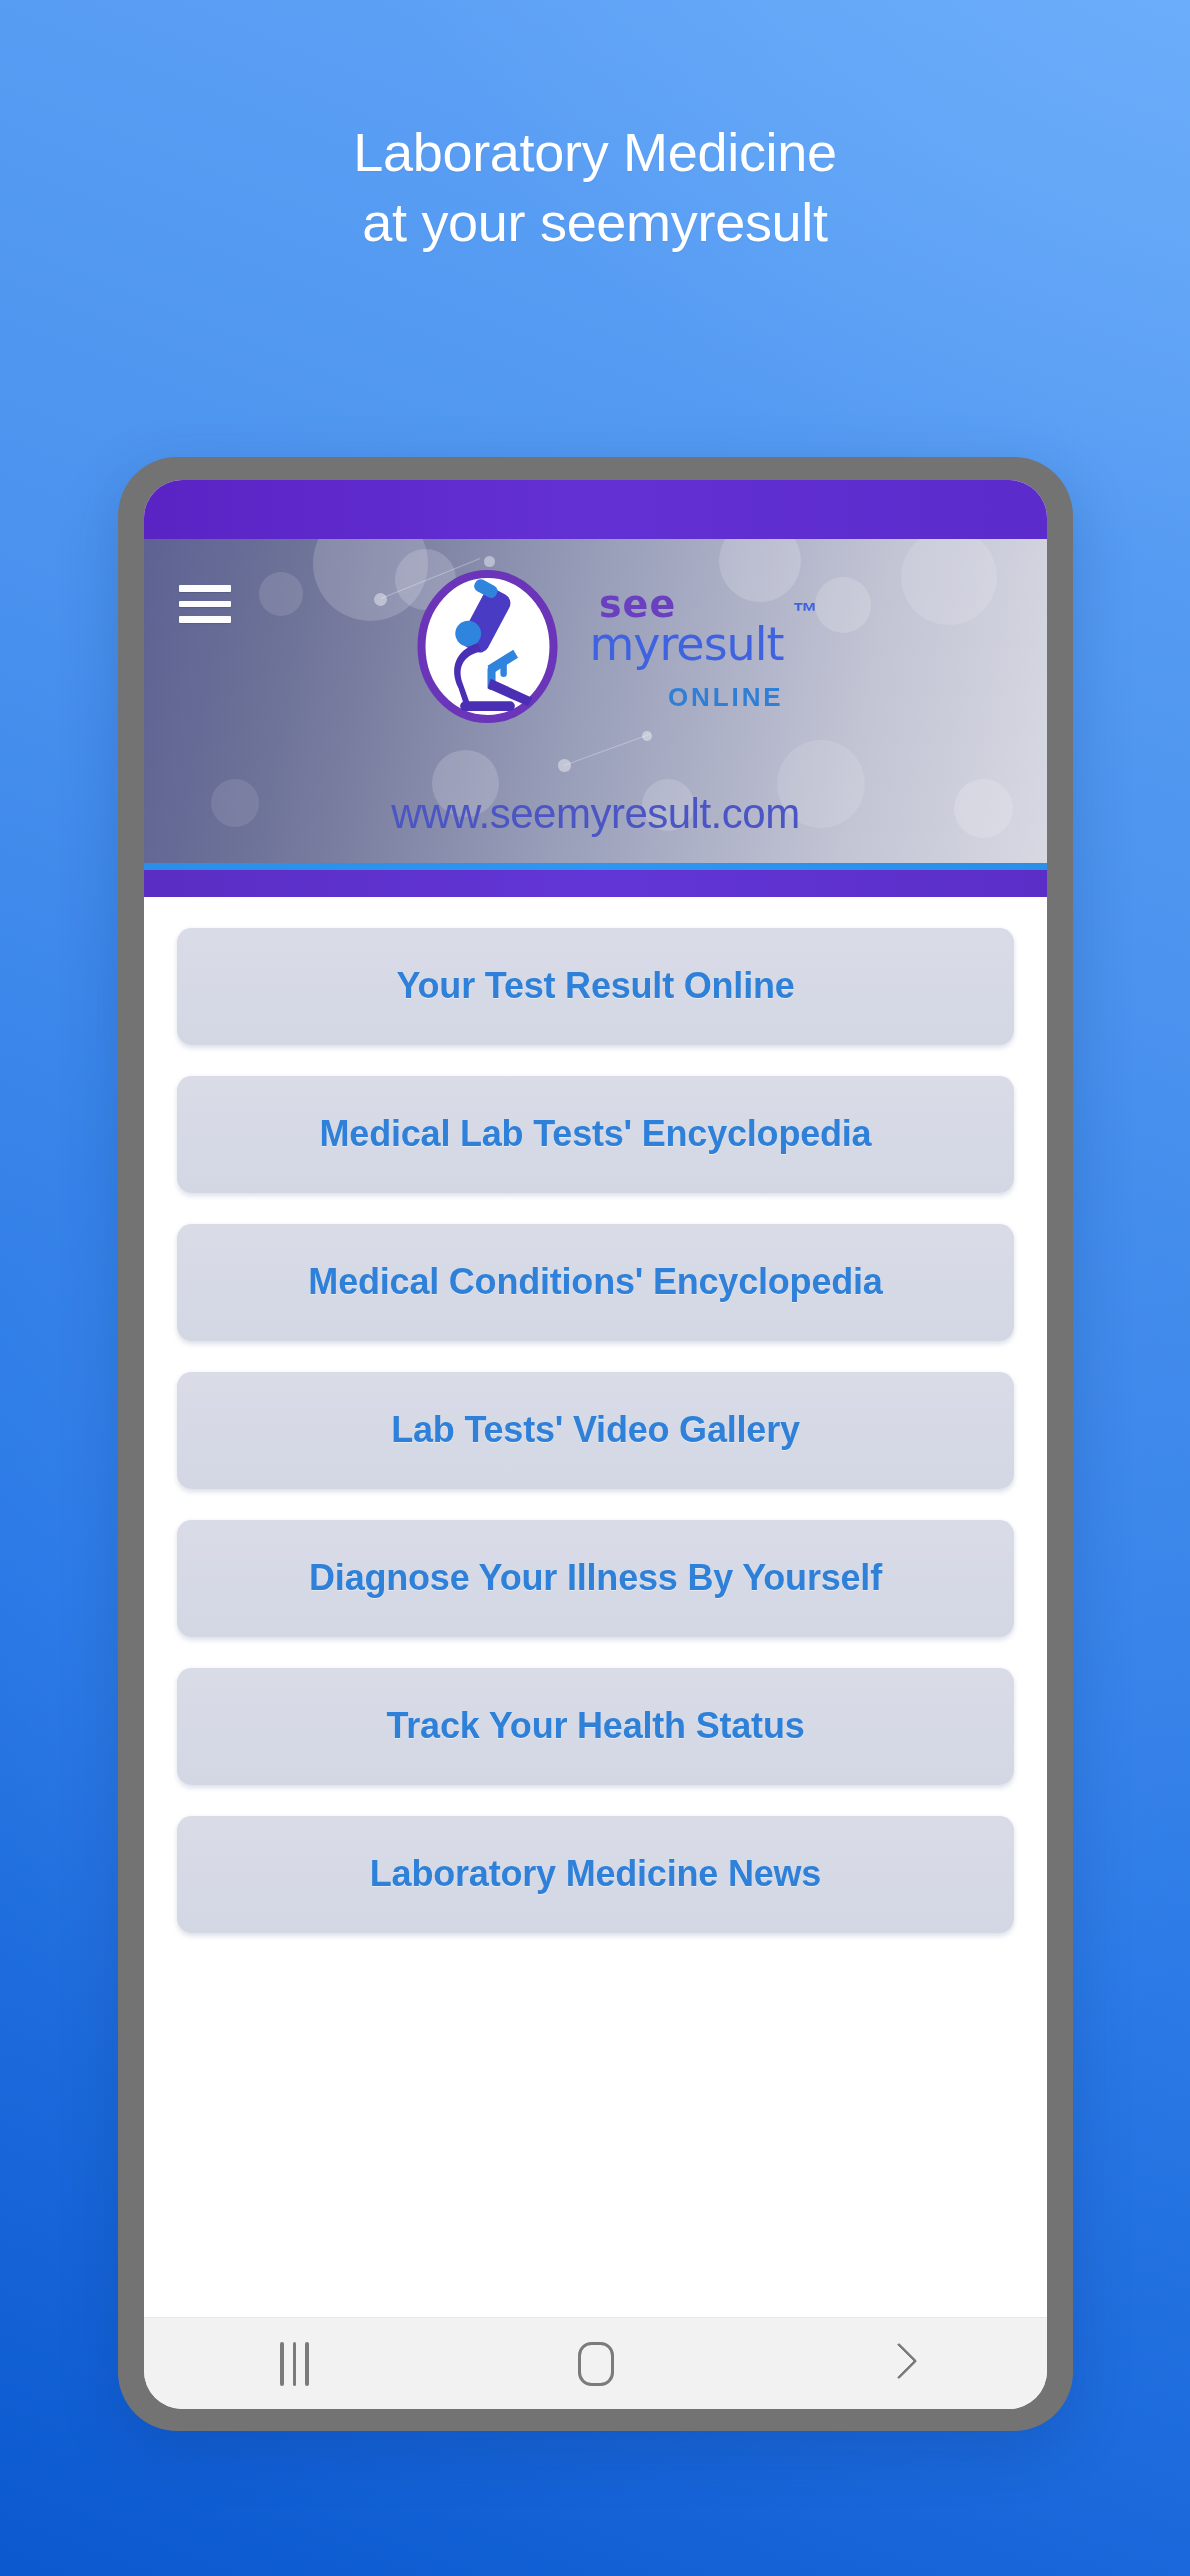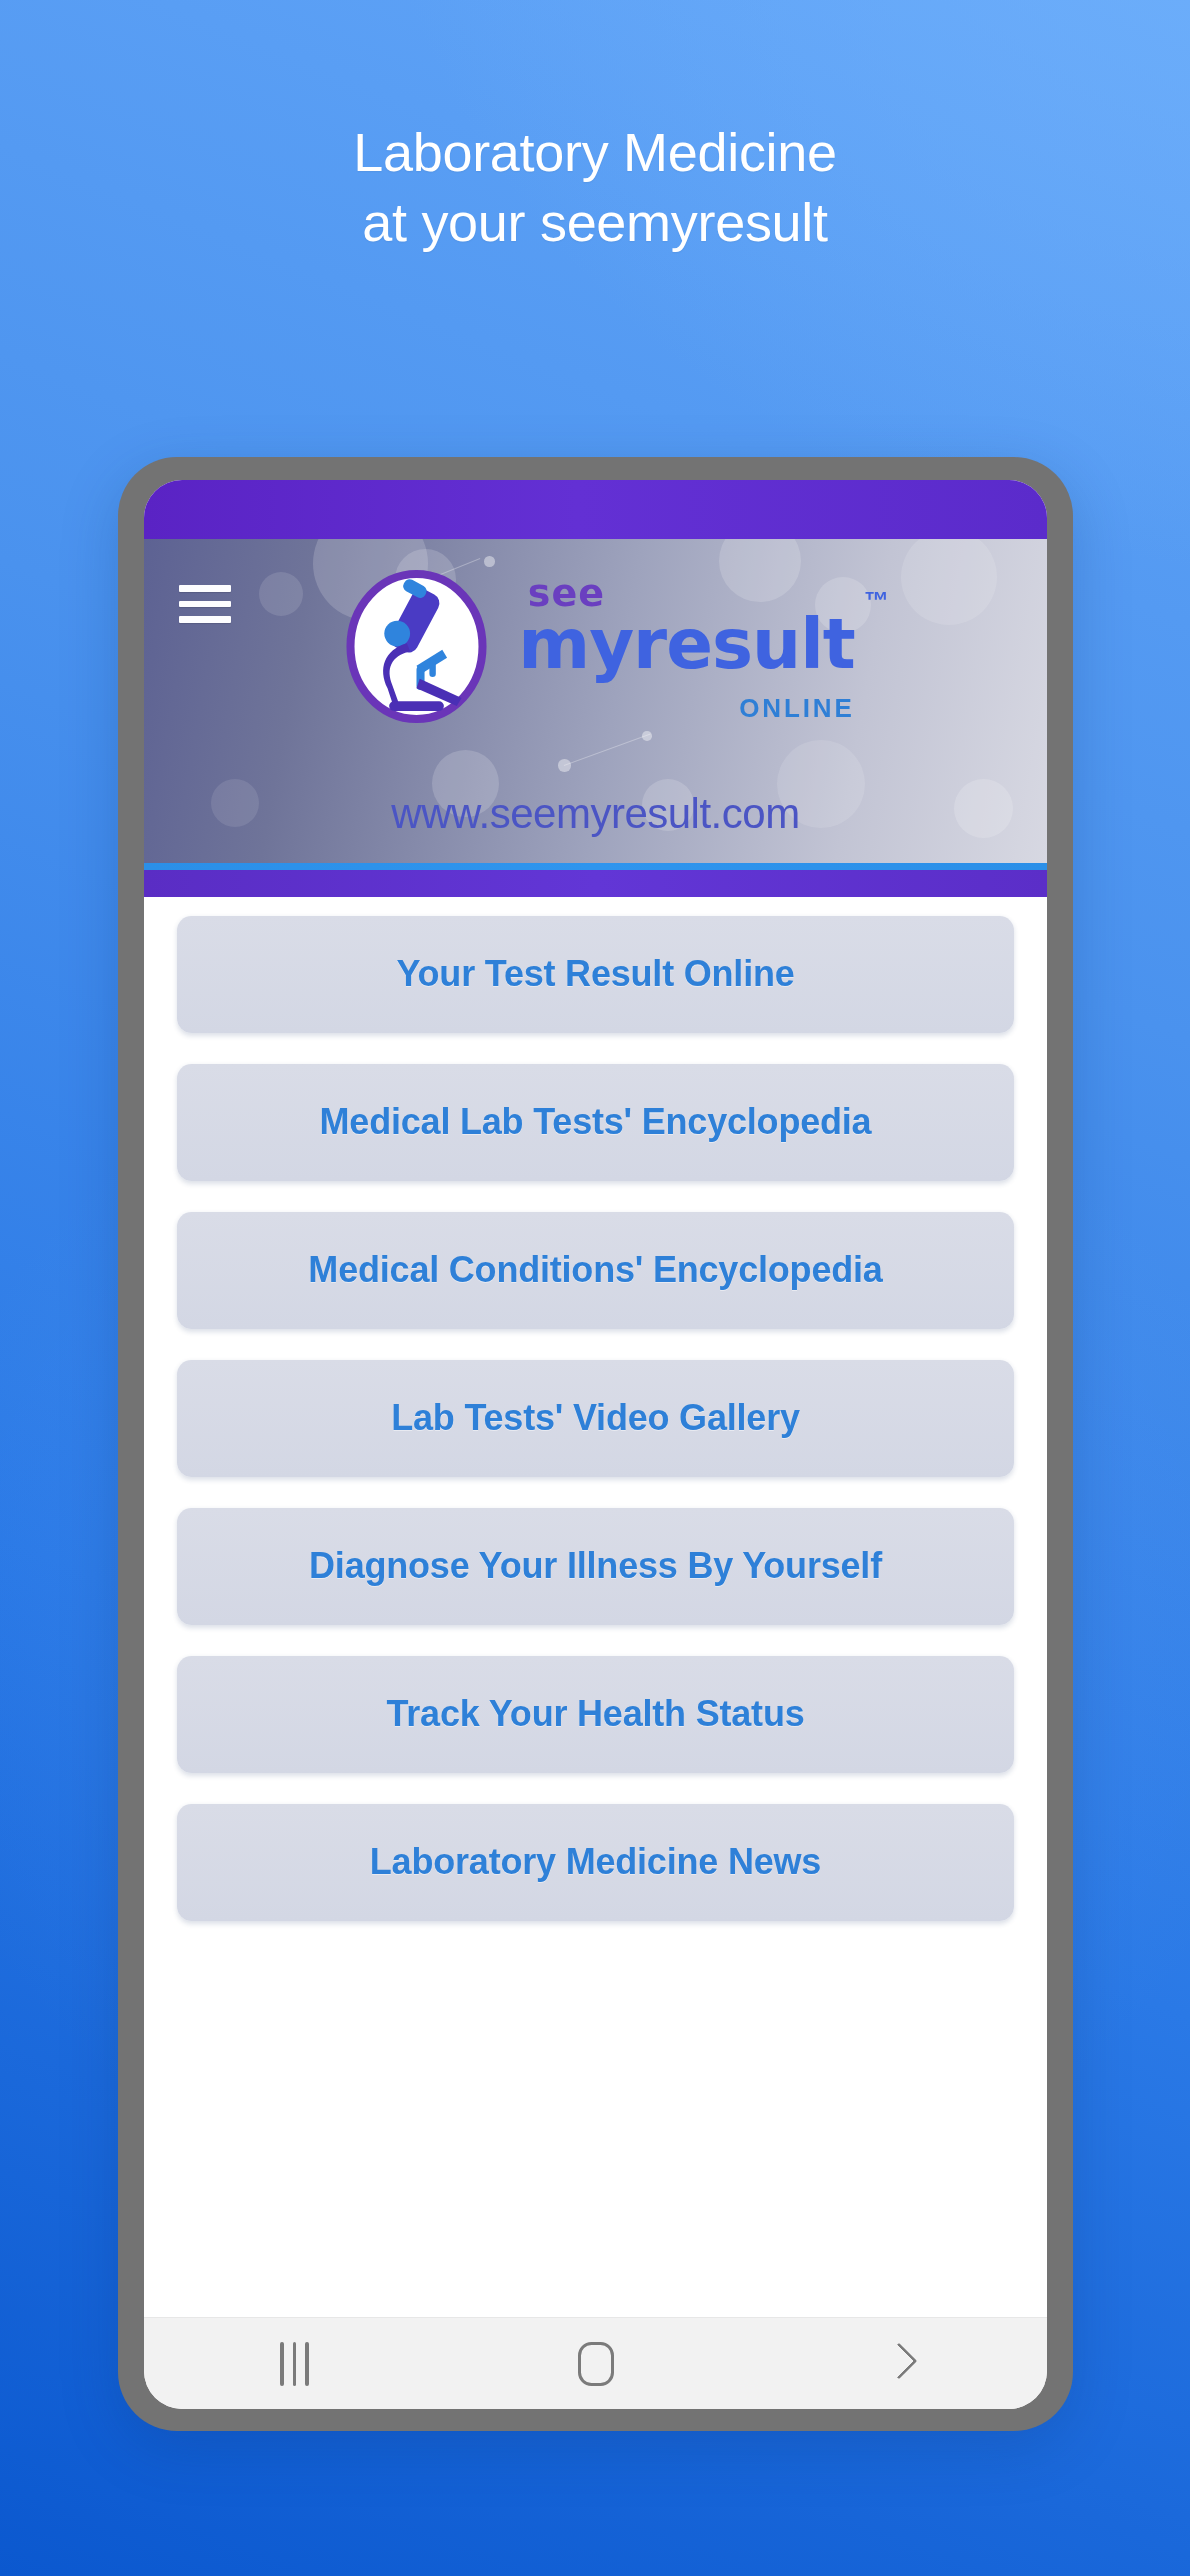--- a/index.html
+++ b/index.html
@@ -87,21 +87,21 @@
     z-index:5;
   }
   #logo-mark { width:161px; height:161px; flex:0 0 161px; }
   #wordmark { position:relative; padding-top:5.8px; }
   #wm-see {
     font-size:38px; font-weight:700; color:#6a3fc0;
     letter-spacing:1px; line-height:.95; margin-left:9.6px;
     font-family:"DejaVu Sans", sans-serif;
   }
   #wm-main {
-    font-size:69px; font-weight:700; color:#3f63e0;
+    font-size:46px; font-weight:400; color:#3f63e0;
     line-height:.96; letter-spacing:-1px;
     font-family:"DejaVu Sans", sans-serif;
   }
   #wm-tm {
     position:absolute; right:-34px; top:17px;
     font-size:25px; font-weight:700; color:#3f63e0;
   }
   #wm-online {
     text-align:right; font-size:26px; font-weight:700;
     color:#2f7fd6; letter-spacing:2.9px; margin-top:16px;
@@ -114,21 +114,21 @@
   }
 
   
   #accent-cyan  { flex:0 0 6.7px;  background:linear-gradient(90deg,#2b8fe8,#2f95ee,#2b8fe8); }
   #accent-purple{ flex:0 0 27px; background:linear-gradient(90deg,#5a2dc4 0%,#6236d6 50%,#5b2ec8 100%); }
 
   
   #menu-list {
     flex:1 1 auto;
     background:#ffffff;
-    padding:19px 33px 0 33px;
+    padding:31px 33px 0 33px;
     overflow:hidden;
   }
   .menu-btn {
     display:flex; align-items:center; justify-content:center;
     height:117px;
     margin-bottom:31px;
     background:linear-gradient(180deg,#d9dce7 0%,#d3d7e4 100%);
     border:none;
     border-radius:14.4px;
     box-shadow:0 2.9px 4.8px rgba(40,60,110,0.16);

